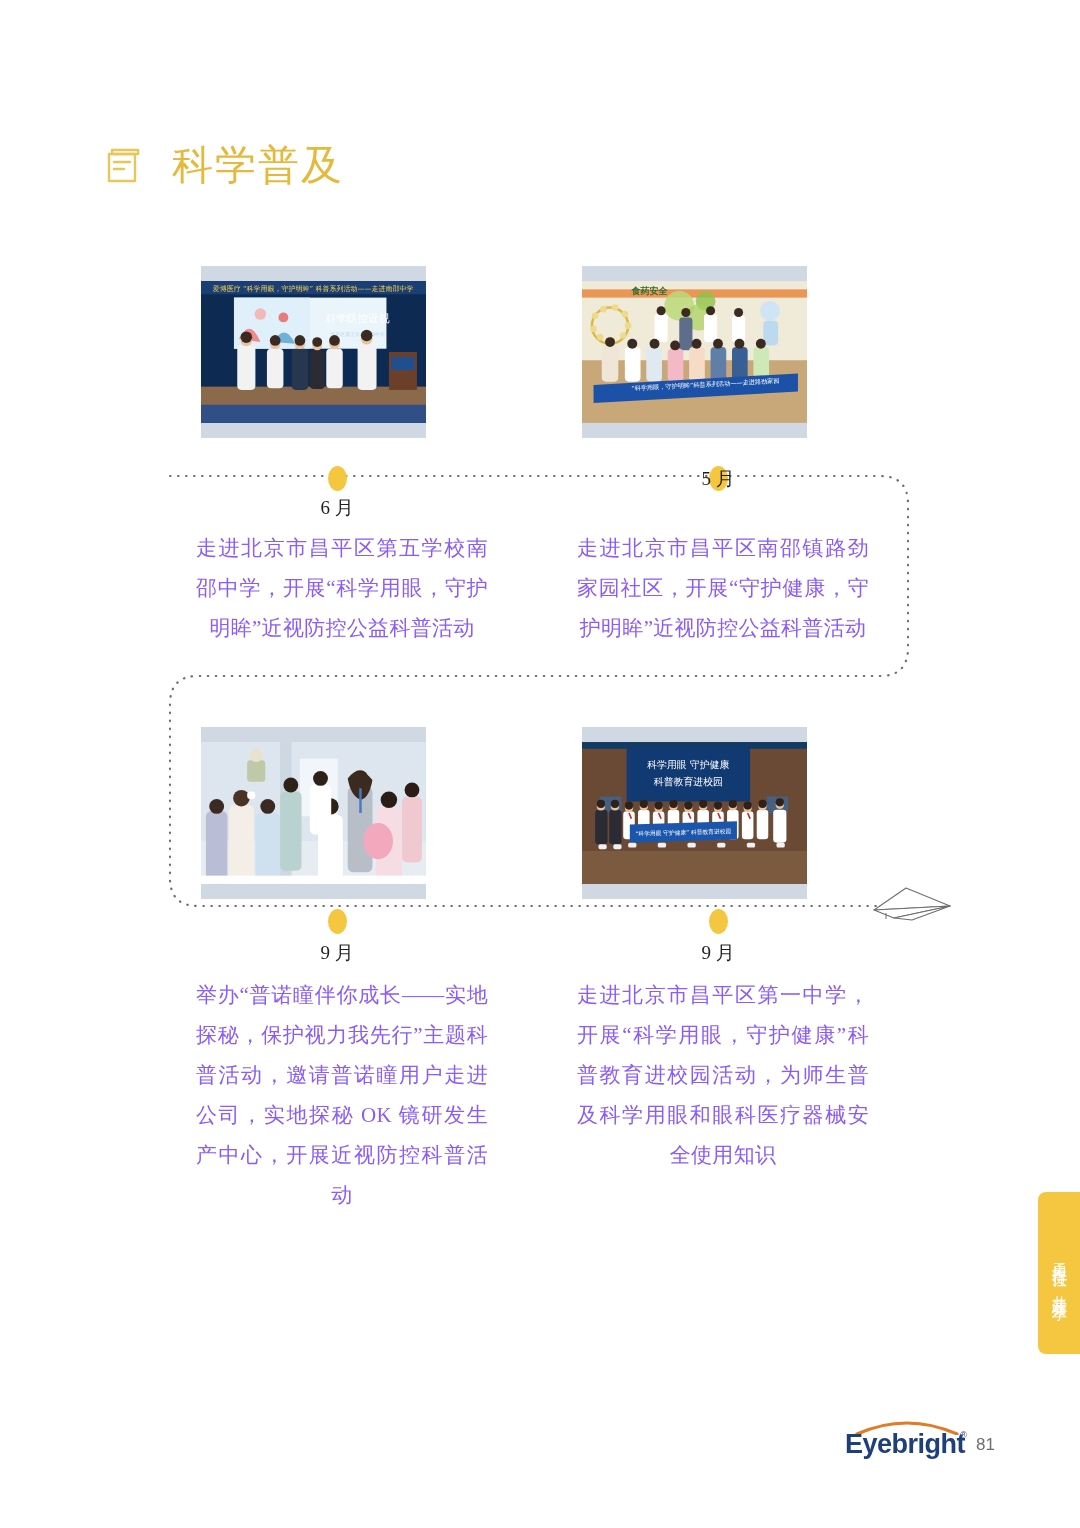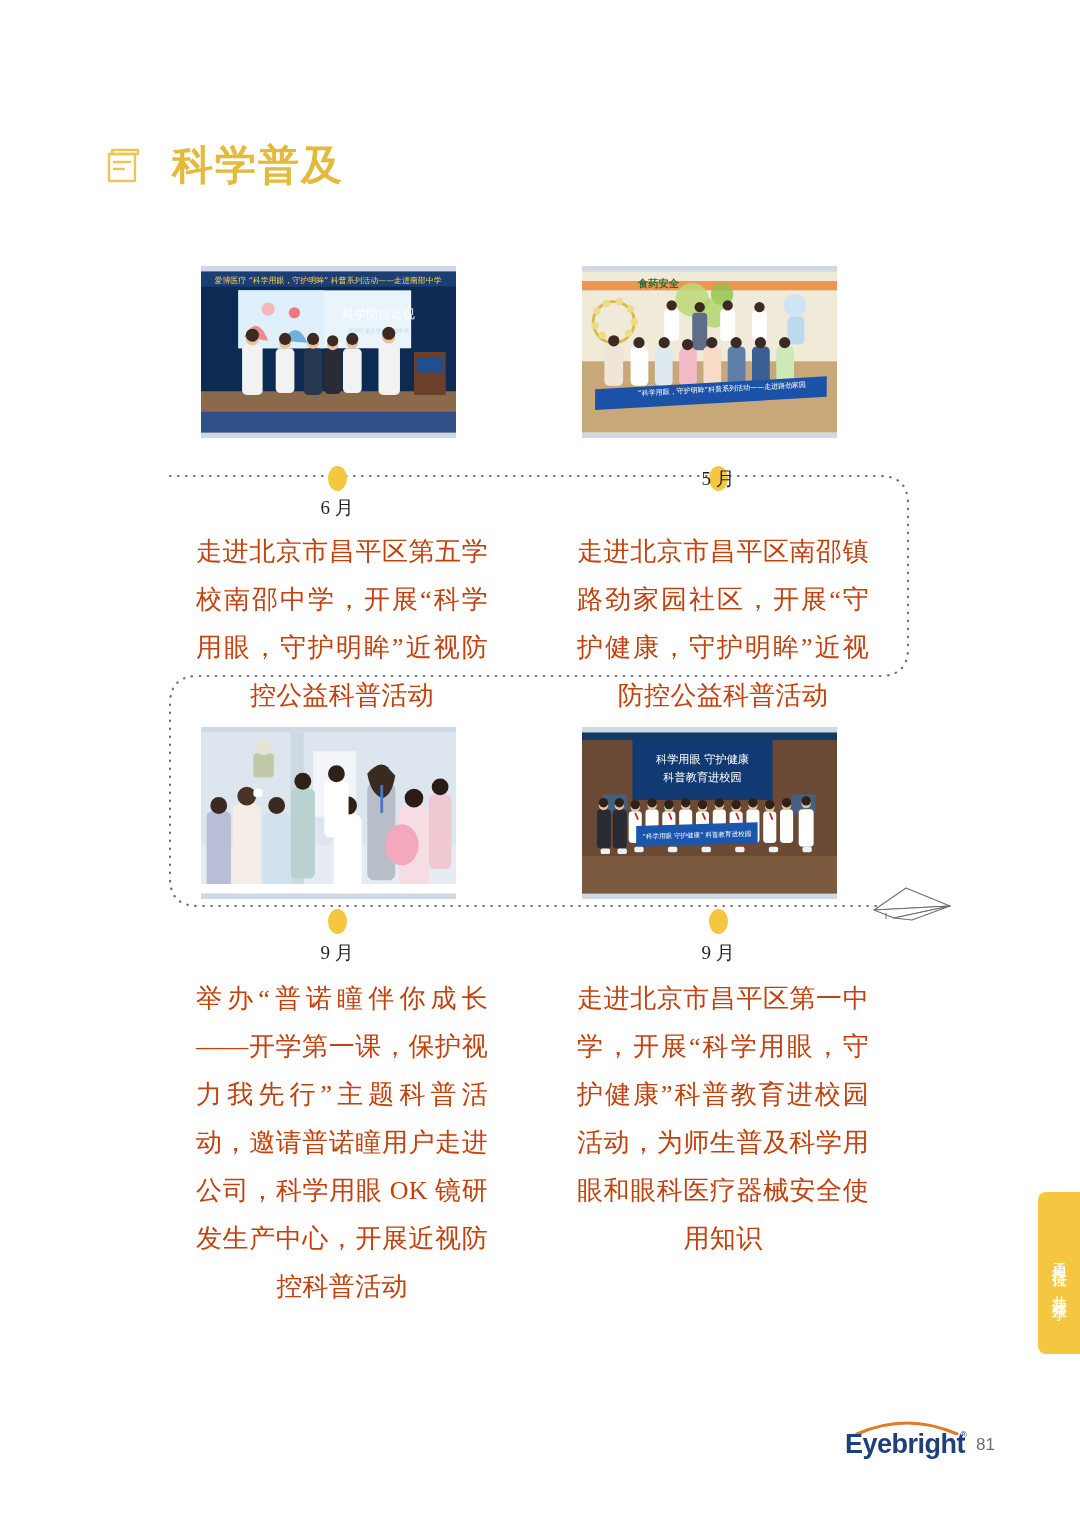--- a/index.html
+++ b/index.html
@@ -20,36 +20,36 @@
     position: absolute;
     left: 104px; top: 143px;
     display: flex; align-items: center; gap: 24px;
   }
   .header-icon { width: 44px; height: 44px; flex: none; }
   .header-title {
     font-size: 41px;
     color: #E4B93C;
     letter-spacing: 2px;
     font-family: "Liberation Sans", "DejaVu Sans", sans-serif;
-    font-weight: 700;
+    font-weight: 400;
     line-height: 1;
   }
 
   
   .timeline-svg {
     position: absolute;
     left: 0; top: 0;
     width: 1080px; height: 1528px;
     pointer-events: none;
   }
 
   
   .photo {
     position: absolute;
-    width: 255px; height: 172px;
+    width: 225px; height: 172px;
     overflow: hidden;
     background: #cfd8e3;
   }
   .photo svg { display: block; width: 100%; height: 100%; }
 
   #photo-1 { left: 201px; top: 266px; }
   #photo-2 { left: 582px; top: 266px; }
   #photo-3 { left: 201px; top: 727px; }
   #photo-4 { left: 582px; top: 727px; }
 
@@ -75,23 +75,23 @@
   }
   #month-1 { left: 277px; top: 495px; }
   #month-2 { left: 658px; top: 466px; }
   #month-3 { left: 277px; top: 940px; }
   #month-4 { left: 658px; top: 940px; }
 
   
   .caption {
     position: absolute;
     width: 292px;
-    font-size: 26px;
-    line-height: 48px;
-    color: #c2410c;
+    font-size: 21px;
+    line-height: 40px;
+    color: #8b5cf6;
     text-align: justify;
     text-align-last: center;
     font-family: "Liberation Serif", "DejaVu Serif", serif;
     letter-spacing: 0.3px;
   }
   #caption-1 { left: 196px; top: 528px; }
   #caption-2 { left: 577px; top: 528px; }
   #caption-3 { left: 196px; top: 975px; }
   #caption-4 { left: 577px; top: 975px; }
 
@@ -401,21 +401,21 @@
   <div class="dot" id="dot-3"></div>
   <div class="dot" id="dot-4"></div>
 
   <div class="month" id="month-1">6 月</div>
   <div class="month" id="month-2">5 月</div>
   <div class="month" id="month-3">9 月</div>
   <div class="month" id="month-4">9 月</div>
 
   <div class="caption" id="caption-1">走进北京市昌平区第五学校南邵中学，开展“科学用眼，守护明眸”近视防控公益科普活动</div>
   <div class="caption" id="caption-2">走进北京市昌平区南邵镇路劲家园社区，开展“守护健康，守护明眸”近视防控公益科普活动</div>
-  <div class="caption" id="caption-3">举办“普诺瞳伴你成长——开学第一课，保护视力我先行”主题科普活动，邀请普诺瞳用户走进公司，科学用眼 OK 镜研发生产中心，开展近视防控科普活动</div>
+  <div class="caption" id="caption-3">举办“普诺瞳伴你成长——实地探秘，保护视力我先行”主题科普活动，邀请普诺瞳用户走进公司，实地探秘 OK 镜研发生产中心，开展近视防控科普活动</div>
   <div class="caption" id="caption-4">走进北京市昌平区第一中学，开展“科学用眼，守护健康”科普教育进校园活动，为师生普及科学用眼和眼科医疗器械安全使用知识</div>
 
   <div class="side-tab">
     <span class="side-tab-text">勇担责任 共建共享</span>
   </div>
 
   <div class="footer">
     <span class="logo-wrap">
       <svg class="logo-arc" viewBox="0 0 104 17" xmlns="http://www.w3.org/2000/svg">
         <path d="M2 16 Q52 -6 102 16" fill="none" stroke="#E07B26" stroke-width="3.2" stroke-linecap="round"></path>

